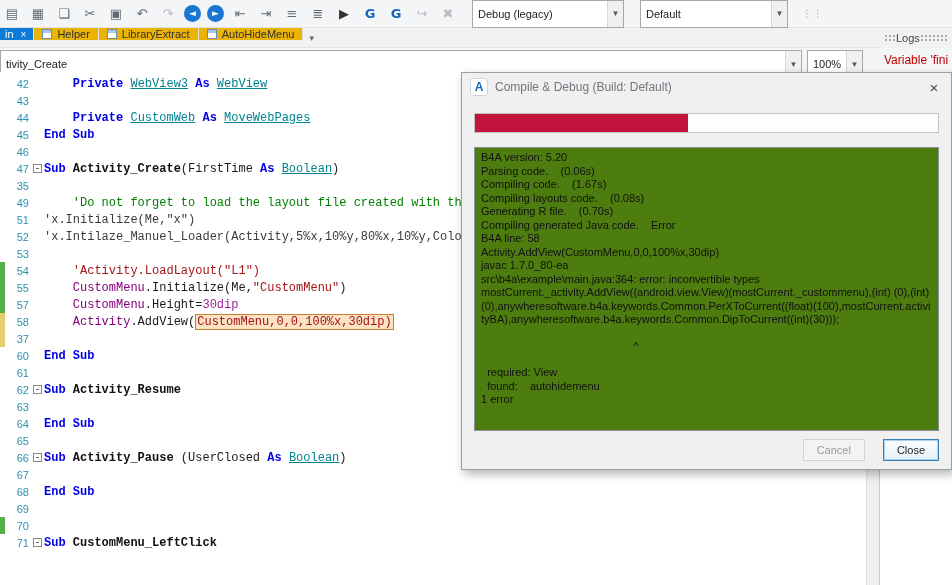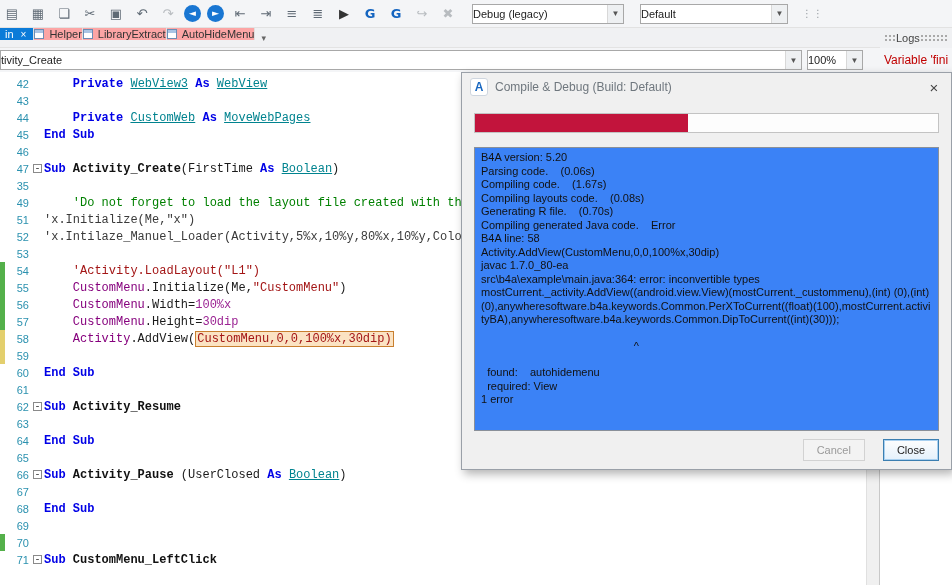--- a/index.html
+++ b/index.html
@@ -8,33 +8,33 @@
 
   
   .toolbar{position:absolute;top:0;left:0;right:0;height:28px;background:#f4f5f7;
            border-bottom:1px solid #e2e2e2;display:flex;align-items:center;gap:6px;padding-left:2px;box-sizing:border-box;}
   .tbi{width:20px;text-align:center;font-size:13px;color:#5f6a75;cursor:default;
        font-family:"DejaVu Sans",sans-serif;flex:0 0 auto;}
   .tbi.circ{background:#1976d2;color:#fff;border-radius:50%;width:17px;height:17px;line-height:17px;font-size:9px;}
   .tbi.blue{color:#1565c0;font-weight:bold;}
   .tbi.dim{color:#b8bcc0;}
   .tbi.play{color:#333;}
-  .combo{height:20px;background:#fff;border:1px solid #a8a8a8;display:flex;align-items:center;
-         font-size:11px;box-sizing:border-box;}
+  .combo{height:28px;background:#fff;border:1px solid #a8a8a8;display:flex;align-items:center;
+         font-size:11px;padding-left:5px;box-sizing:border-box;}
   .combo .arr{margin-left:auto;width:15px;height:100%;display:flex;align-items:center;justify-content:center;
               color:#555;font-size:8px;border-left:1px solid #d8d8d8;background:#eef0f2;}
   .combo.debug{width:152px;margin-left:8px;}
   .combo.config{width:148px;margin-left:10px;}
   .grip{color:#9aa0a6;font-size:10px;letter-spacing:1px;margin-left:8px;font-family:"DejaVu Sans",sans-serif;}
 
   
   .tabrow{position:absolute;top:28px;left:0;width:880px;height:20px;background:#f0f1f3;
           border-bottom:1px solid #e3e3e3;display:flex;align-items:flex-start;box-sizing:border-box;}
-  .tab{display:flex;align-items:center;padding:0 0;font-size:11px;color:#333;gap:5px;
-       border-right:1px solid #e0e0e0;background:#fca5a5;white-space:nowrap;}
+  .tab{display:flex;align-items:center;padding:0 8px;font-size:11px;color:#333;gap:5px;
+       border-right:1px solid #e0e0e0;background:#eab308;white-space:nowrap;}
   .tab.active{background:#0b7bd8;color:#fff;padding:0 7px 0 5px;}
   .tabicon{width:10px;height:10px;border:1px solid #6b8cb5;box-sizing:border-box;
            background:linear-gradient(#aac4e4 3px,#fff 3px);}
   .tab-x{font-size:10px;margin-left:2px;}
   .tab-chevron{align-self:center;margin-left:6px;font-size:9px;color:#666;}
   .logs-head{position:absolute;top:28px;left:880px;right:0;height:20px;background:#f0f1f3;
              display:flex;align-items:center;font-size:11px;color:#444;gap:0;padding:0 4px;box-sizing:border-box;}
   .dotfill{flex:0 0 12px;height:9px;background:radial-gradient(circle,#a9a9a9 1px,transparent 1.3px);background-size:4px 4px;}
   .dotfill.grow{flex:1;}
 
@@ -77,21 +77,21 @@
   .dialog{position:absolute;left:461px;top:72px;width:491px;height:398px;background:#f0f0f0;
           border:1px solid #9aa0a8;box-shadow:3px 4px 9px rgba(0,0,0,.3);z-index:10;box-sizing:border-box;}
   .dlg-title{height:28px;display:flex;align-items:center;padding:0 8px;gap:7px;}
   .dlg-aicon{width:16px;height:16px;background:#fff;color:#1867c0;font-weight:bold;font-size:12px;
              text-align:center;line-height:16px;border-radius:3px;border:1px solid #cfd6df;flex:0 0 16px;}
   .dlg-title-text{color:#6f777e;font-size:12px;}
   .dlg-close{margin-left:auto;color:#444;font-size:15px;width:18px;text-align:center;}
   .dlg-progress{position:absolute;left:12px;right:12px;top:40px;height:20px;background:#fdfdfd;
                 border:1px solid #c3c3c3;box-sizing:border-box;}
   .dlg-progress .fill{height:100%;width:0;}
-  .dlg-log{position:absolute;left:12px;right:12px;top:74px;height:284px;background:#3b82f6;
+  .dlg-log{position:absolute;left:12px;right:12px;top:74px;height:284px;background:#4d7c0f;
            border:1px solid #8a9099;font-size:11px;line-height:13.5px;padding:3px 6px;
            overflow:hidden;color:#111;box-sizing:border-box;}
   .logline{white-space:pre-wrap;word-break:break-all;min-height:13px;}
   .dlg-btns{position:absolute;right:12px;top:366px;display:flex;gap:18px;}
   .btn{height:22px;font-size:11px;padding:0 13px;font-family:"Liberation Sans",sans-serif;}
   .btn.cancel{background:#f3f3f3;color:#9a9a9a;border:1px solid #d2d2d2;}
   .btn.close{background:linear-gradient(#fdfdfd,#e4f1fc);color:#222;border:1px solid #3c7fb1;
              box-shadow:inset 0 0 0 1px #a8d0f0;}
 </style>
 </head>
@@ -244,39 +244,33 @@
         <span class="codeln"><span class="tk-p">    </span><span class="tk-r">'Activity.LoadLayout("L1")</span></span>
       </div>
       <div class="cl">
         <span class="chg g"></span>
         <span class="ln">55</span>
         <span class="fold"></span>
         <span class="codeln"><span class="tk-p">    </span><span class="tk-m">CustomMenu</span><span class="tk-p">.Initialize(Me,</span><span class="tk-r">"CustomMenu"</span><span class="tk-p">)</span></span>
       </div>
       <div class="cl">
         <span class="chg g"></span>
-        <span class="ln">56</span>
-        <span class="fold"></span>
-        <span class="codeln"><span class="tk-p">    </span><span class="tk-m">CustomMenu</span><span class="tk-p">.Width=</span><span class="tk-n">100%x</span></span>
-      </div>
-      <div class="cl">
-        <span class="chg g"></span>
         <span class="ln">57</span>
         <span class="fold"></span>
         <span class="codeln"><span class="tk-p">    </span><span class="tk-m">CustomMenu</span><span class="tk-p">.Height=</span><span class="tk-n">30dip</span></span>
       </div>
       <div class="cl">
         <span class="chg y"></span>
         <span class="ln">58</span>
         <span class="fold"></span>
         <span class="codeln"><span class="tk-p">    </span><span class="tk-m">Activity</span><span class="tk-p">.AddView(</span><span class="tk-rbox">CustomMenu,0,0,100%x,30dip)</span></span>
       </div>
       <div class="cl">
         <span class="chg y"></span>
-        <span class="ln">59</span>
+        <span class="ln">37</span>
         <span class="fold"></span>
         <span class="codeln"></span>
       </div>
       <div class="cl">
         <span class="chg"></span>
         <span class="ln">60</span>
         <span class="fold"></span>
         <span class="codeln"><span class="tk-k">End Sub</span></span>
       </div>
       <div class="cl">
@@ -368,22 +362,22 @@
         <div class="logline">Generating R file.    (0.70s)</div>
         <div class="logline">Compiling generated Java code.    Error</div>
         <div class="logline">B4A line: 58</div>
         <div class="logline">Activity.AddView(CustomMenu,0,0,100%x,30dip)</div>
         <div class="logline">javac 1.7.0_80-ea</div>
         <div class="logline">src\b4a\example\main.java:364: error: inconvertible types</div>
         <div class="logline">mostCurrent._activity.AddView((android.view.View)(mostCurrent._custommenu),(int) (0),(int)(0),anywheresoftware.b4a.keywords.Common.PerXToCurrent((float)(100),mostCurrent.activityBA),anywheresoftware.b4a.keywords.Common.DipToCurrent((int)(30)));</div>
         <div class="logline"></div>
         <div class="logline">                                                  ^</div>
         <div class="logline"></div>
+        <div class="logline">  required: View</div>
         <div class="logline">  found:    autohidemenu</div>
-        <div class="logline">  required: View</div>
         <div class="logline">1 error</div>
       </div>
     <div class="dlg-btns">
       <button class="btn cancel">Cancel</button>
       <button class="btn close">Close</button>
     </div>
   </div>
 
 </div>
 

